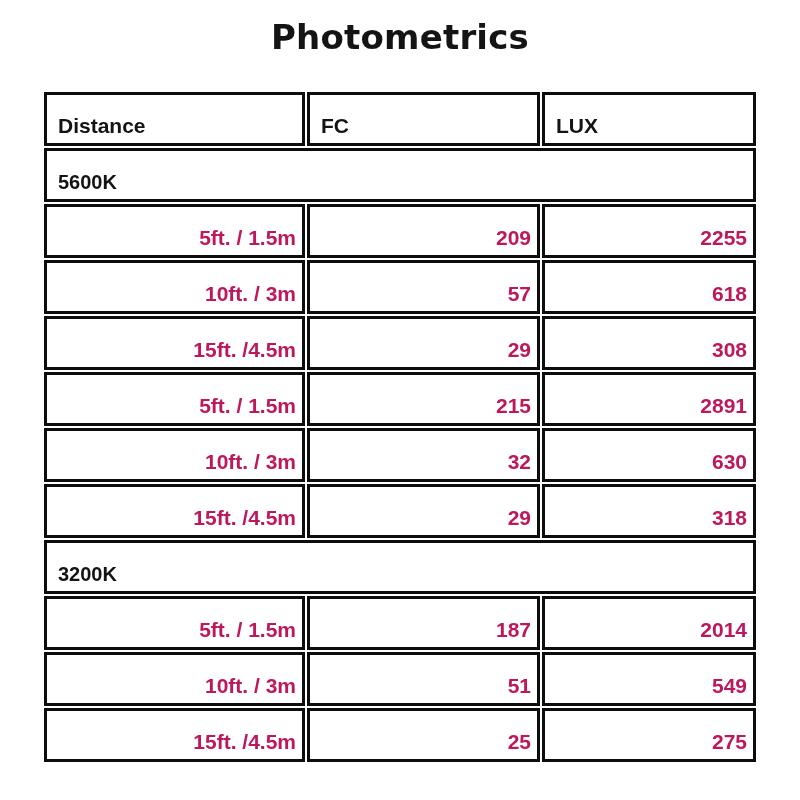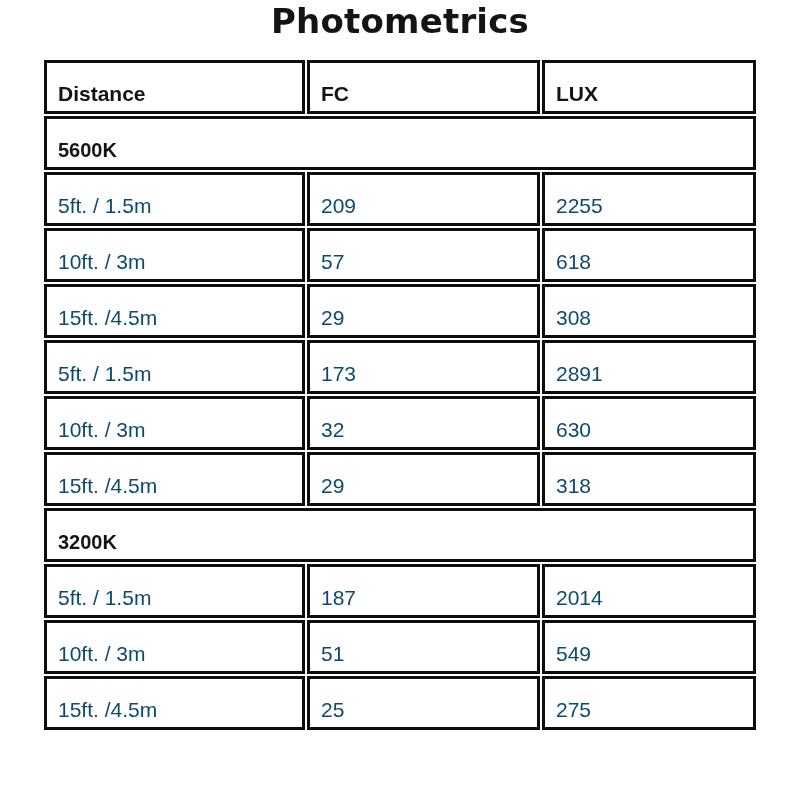--- a/index.html
+++ b/index.html
@@ -9,21 +9,21 @@
   body {
     width: 800px;
     height: 800px;
     background: #ffffff;
     font-family: "Liberation Sans", "DejaVu Sans", sans-serif;
     color: #161616;
     overflow: hidden;
   }
   .title {
     margin: 0;
-    padding: 0;
+    padding: 16px;
     text-align: center;
     font-family: "DejaVu Sans", "Liberation Sans", sans-serif;
     font-weight: 700;
     font-size: 34px;
     line-height: 42px;
     letter-spacing: 0.2px;
     color: #141414;
   }
   table.photometrics {
     margin: 16px auto 0 auto;
@@ -48,22 +48,23 @@
   th {
     font-weight: 700;
     color: #141414;
   }
   .section-cell {
     font-weight: 700;
     font-size: 20px;
     color: #141414;
   }
   .data-row td {
-    font-weight: 400;
-    color: #0c4a6e;
+    font-weight: 700;
+    color: #be185d;
+    text-align: right;
   }
 </style>
 </head>
 <body>
 
 <h1 class="title">Photometrics</h1>
 
 <table class="photometrics">
   <colgroup>
     <col style="width:261px">
@@ -92,21 +93,21 @@
     <td>618</td>
   </tr>
   <tr class="data-row">
     <td>15ft. /4.5m</td>
     <td>29</td>
     <td>308</td>
   </tr>
 
   <tr class="data-row">
     <td>5ft. / 1.5m</td>
-    <td>173</td>
+    <td>215</td>
     <td>2891</td>
   </tr>
   <tr class="data-row">
     <td>10ft. / 3m</td>
     <td>32</td>
     <td>630</td>
   </tr>
   <tr class="data-row">
     <td>15ft. /4.5m</td>
     <td>29</td>

